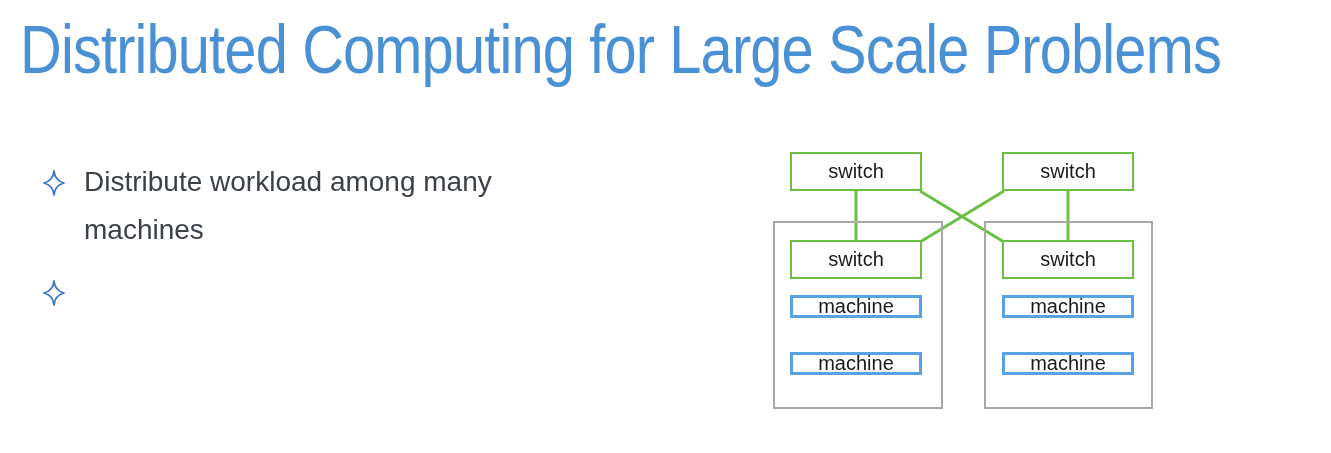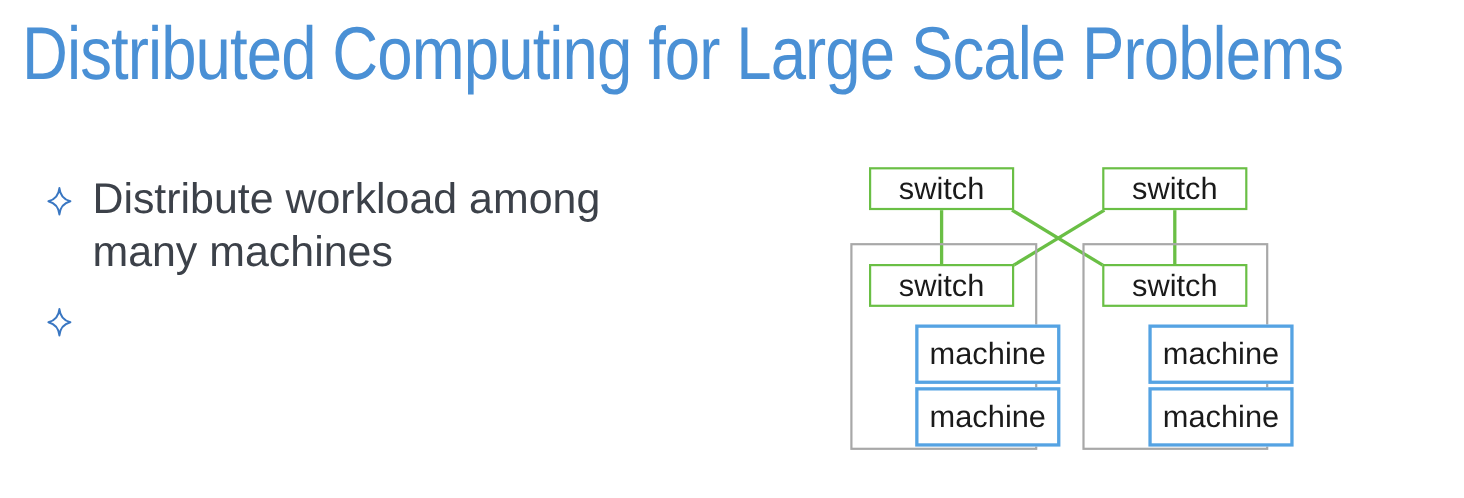--- a/index.html
+++ b/index.html
@@ -53,21 +53,21 @@
   .bullet-marker svg {
     display: block;
     width: 24px;
     height: 28px;
     stroke: var(--bullet-marker, #3a77c2);
     fill: none;
     stroke-width: 1.8;
     stroke-linejoin: round;
   }
   .bullet-text {
-    font-size: 39px;
+    font-size: 28px;
     line-height: 48px;
     color: var(--body-text, #3c4149);
     max-width: 520px;
   }
 
   
   .diagram {
     position: absolute;
     left: 760px;
     top: 140px;
@@ -86,33 +86,32 @@
     stroke: currentColor;
     stroke-width: 3;
   }
   .node {
     position: absolute;
     box-sizing: border-box;
     background: #ffffff;
     display: flex;
     align-items: center;
     justify-content: center;
-    font-size: 28px;
+    font-size: 20px;
     color: var(--node-text, #1a1a1a);
   }
   .switch-node {
     border: 2px solid var(--switch-border, #6abf45);
     width: 132px;
     height: 39px;
   }
   .machine-node {
     border: 3px solid var(--machine-border, #55a3e3);
     width: 132px;
-    height: 54px;
-    margin-left: 42px;
+    height: 23px;
   }
   .rack {
     position: absolute;
     box-sizing: border-box;
     border: 2px solid var(--rack-border, #a8a8a8);
     width: 170px;
     height: 188px;
     background: transparent;
   }
 

